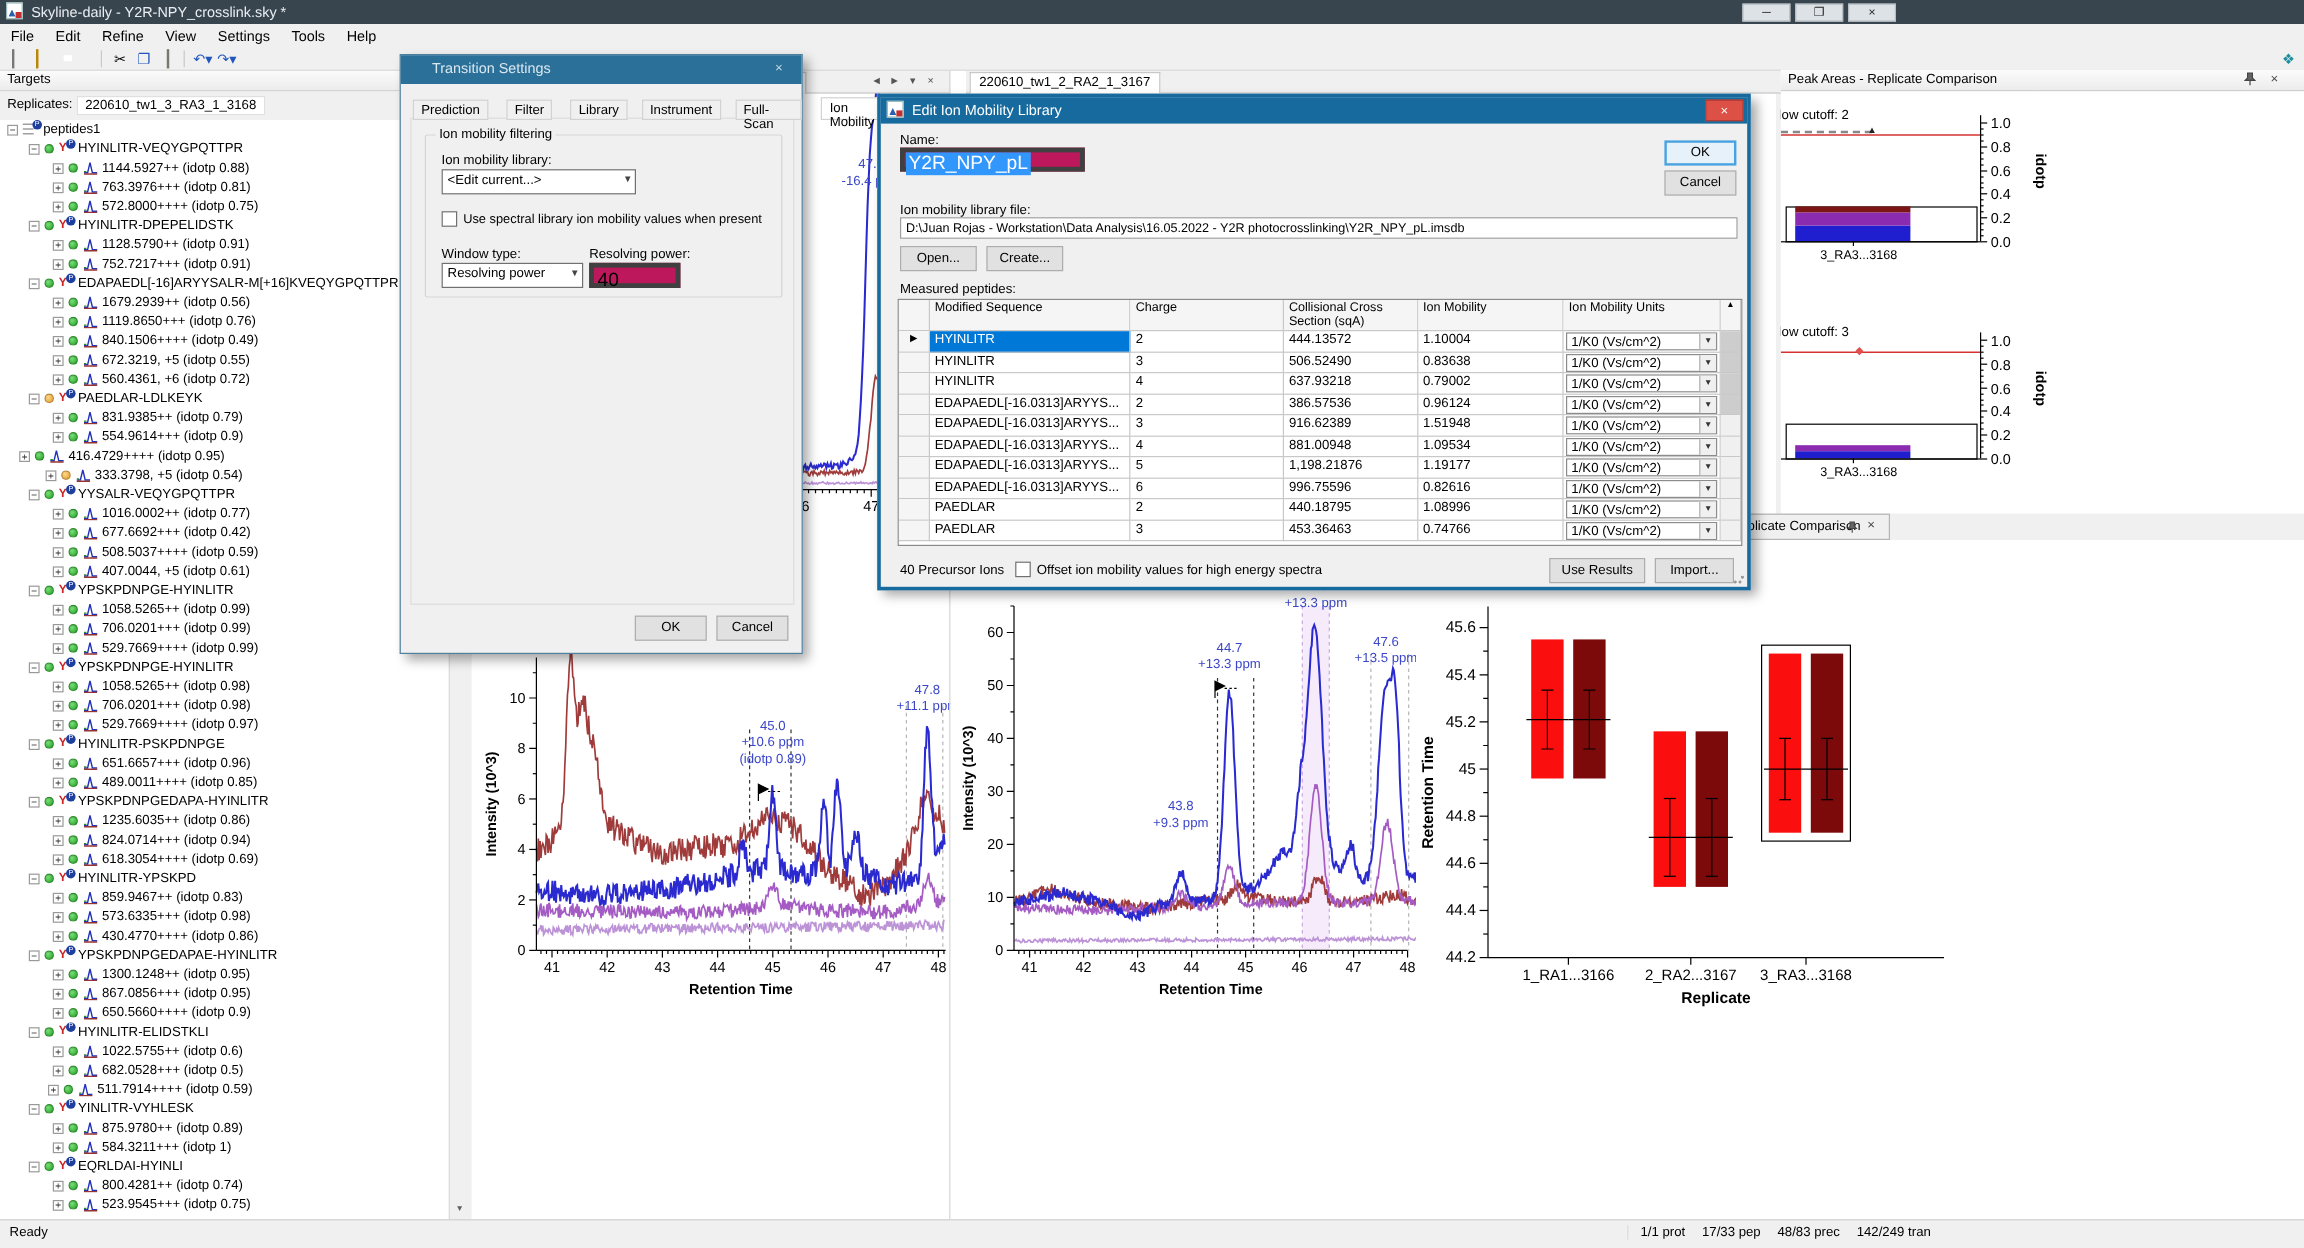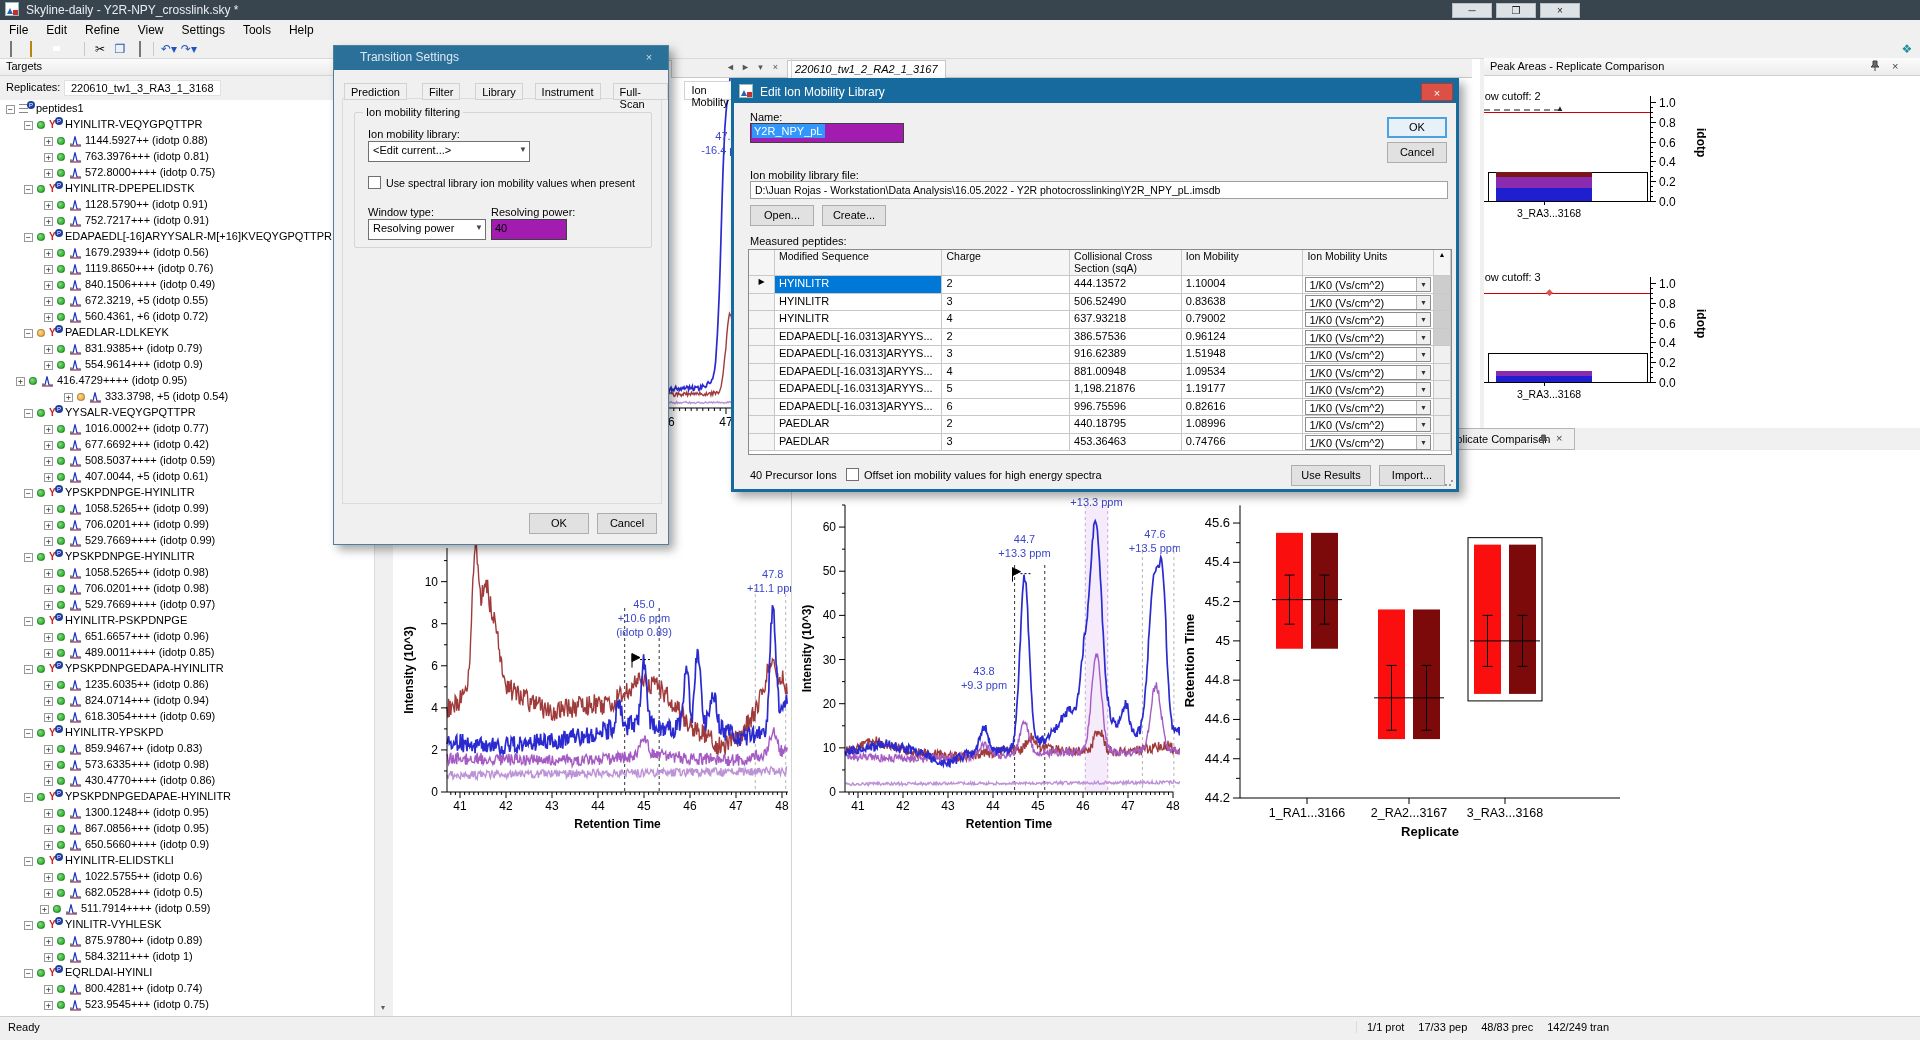--- a/index.html
+++ b/index.html
@@ -70,21 +70,21 @@
   
   .dialog { position:absolute; background:#f0f0f0; box-shadow:5px 5px 9px rgba(0,0,0,.35); }
   .dlg-title { position:absolute; left:0; top:0; right:0; height:24px; color:#fff; font-size:12px; padding:4px 6px 0 26px; }
   #ts-dialog { left:333px; top:45px; width:336px; height:500px; border:1px solid #4d7f9e; z-index:30; }
   #ts-dialog .dlg-title { background:#2a7099; color:#dce8f0; }
   #im-dialog { left:731px; top:78px; width:728px; height:414px; border:3px solid #176a9e; z-index:40; }
   #im-dialog .dlg-title { background:#176a9e; height:22px; }
   .dlg-close { position:absolute; top:2px; right:3px; width:32px; height:18px; text-align:center; line-height:18px; font-size:11px; }
   .btn { position:absolute; background:#e1e1e1; border:1px solid #adadad; text-align:center; font-size:11px; line-height:19px; }
   .btn.focus { border:2px solid #4aa3e0; line-height:17px; background:#e7f1f9; }
-  .input { position:absolute; background:#a21caf; border:1px solid #404040; font-size:11px; padding:2px 3px; }
+  .input { position:absolute; background:#be185d; border:4px solid #404040; font-size:16px; padding:2px 3px; }
   .field { position:absolute; background:#fff; border:1px solid #a0a0a0; font-size:10.5px; padding:2px 4px; white-space:nowrap; overflow:hidden; }
   .combo { position:absolute; background:#fff; border:1px solid #707070; font-size:11px; padding:2px 4px; }
   .combo .arr { position:absolute; right:2px; top:3px; font-size:8px; color:#444; }
   .cb { position:absolute; width:13px; height:13px; background:#fff; border:1px solid #707070; }
   .lbl { position:absolute; font-size:11px; white-space:nowrap; }
   .tab { position:absolute; top:37px; height:17px; background:#f0f0f0; border:1px solid #d2d2d2; padding:2px 6px; font-size:11px; }
   .tab.active { top:35px; height:19px; background:#fff; z-index:2; }
   #ts-page { position:absolute; left:8px; top:52px; width:320px; height:406px; background:#f0f0f0; border:1px solid #dcdcdc; }
   .groupbox { position:absolute; border:1px solid #d5d5d5; border-radius:2px; }
   .groupbox > .gl { position:absolute; left:8px; top:-7px; background:#f0f0f0; padding:0 3px; }
@@ -209,21 +209,21 @@
       <div class="trow" style="padding-left: 44px;"><span class="exp">+</span><span class="dot g"></span><span><svg class="tricon" width="13" height="12" viewBox="0 0 13 12">
             <path d="M1 10 L4 10 6 1.5 8 10 12 10" stroke="#2233bb" stroke-width="1.2" fill="none"></path>
             <path d="M1 11 L12 11" stroke="#993333" stroke-width="1.2"></path>
             <path d="M1 9 L3 9" stroke="#2a8a2a" stroke-width="1"></path>
           </svg></span><span>554.9614+++ (idotp 0.9)</span></div>
       <div class="trow" style="padding-left: 16px;"><span class="exp">+</span><span class="dot g"></span><span><svg class="tricon" width="13" height="12" viewBox="0 0 13 12">
             <path d="M1 10 L4 10 6 1.5 8 10 12 10" stroke="#2233bb" stroke-width="1.2" fill="none"></path>
             <path d="M1 11 L12 11" stroke="#993333" stroke-width="1.2"></path>
             <path d="M1 9 L3 9" stroke="#2a8a2a" stroke-width="1"></path>
           </svg></span><span>416.4729++++ (idotp 0.95)</span></div>
-      <div class="trow" style="padding-left: 64px;"><span class="exp">+</span><span class="dot o"></span><span><svg class="tricon" width="13" height="12" viewBox="0 0 13 12">
+      <div class="trow" style="padding-left: 38px;"><span class="exp">+</span><span class="dot o"></span><span><svg class="tricon" width="13" height="12" viewBox="0 0 13 12">
             <path d="M1 10 L4 10 6 1.5 8 10 12 10" stroke="#2233bb" stroke-width="1.2" fill="none"></path>
             <path d="M1 11 L12 11" stroke="#993333" stroke-width="1.2"></path>
             <path d="M1 9 L3 9" stroke="#2a8a2a" stroke-width="1"></path>
           </svg></span><span>333.3798, +5 (idotp 0.54)</span></div>
       <div class="trow" style="padding-left: 24px;"><span class="exp">−</span><span class="dot g"></span><span class="pepicon"><span class="y">Y</span><span class="p">P</span></span><span style="font-weight: normal;">YYSALR-VEQYGPQTTPR</span></div>
       <div class="trow" style="padding-left: 44px;"><span class="exp">+</span><span class="dot g"></span><span><svg class="tricon" width="13" height="12" viewBox="0 0 13 12">
             <path d="M1 10 L4 10 6 1.5 8 10 12 10" stroke="#2233bb" stroke-width="1.2" fill="none"></path>
             <path d="M1 11 L12 11" stroke="#993333" stroke-width="1.2"></path>
             <path d="M1 9 L3 9" stroke="#2a8a2a" stroke-width="1"></path>
           </svg></span><span>1016.0002++ (idotp 0.77)</span></div>
@@ -384,21 +384,21 @@
   <div class="tabstrip" style="left:0;width:399px;">
     <span class="doctab" style="left:255px;width:24px;text-align:right;">8</span>
     <span class="tabnav" style="left:331px;">
       <span>◄</span>
         <span>►</span>
         <span>▾</span>
         <span>×</span>
     </span>
   </div>
 
-  <div class="tabstrip" style="left:391px;width:688px;font-style:italic;">
+  <div class="tabstrip" style="left:412px;width:688px;">
     <span class="doctab" style="left:3px;">220610_tw1_2_RA2_1_3167</span>
     <span class="tabnav" style="left:729px;">
       <span>◄</span>
         <span>►</span>
         <span>▾</span>
         <span>×</span>
     </span>
   </div>
   <svg id="svg-mini" class="abs" style="left:247px;top:20px;" width="152" height="400">
       <line x1="92.95999999999985" y1="57" x2="92.95999999999985" y2="330" stroke="#b5b5b5" stroke-dasharray="3,3"></line>

